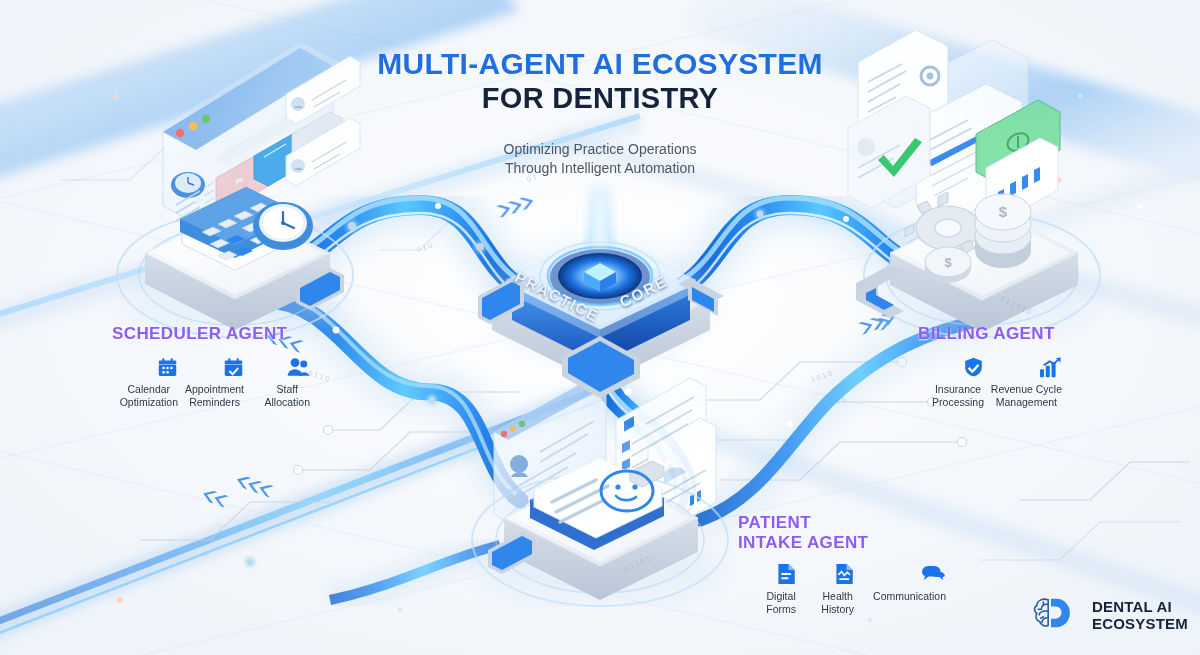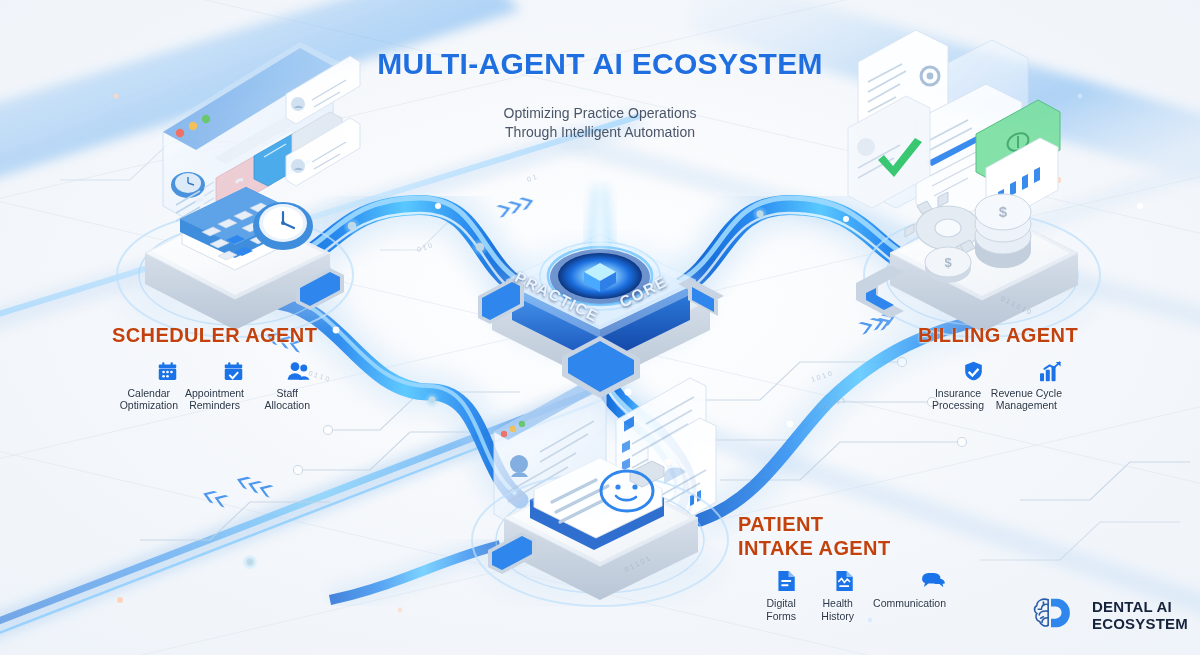--- a/index.html
+++ b/index.html
@@ -24,21 +24,21 @@
   }
   .title-l2{
     font-size:29px; font-weight:bold; letter-spacing:.3px; color:#16233d;
     line-height:1.2; margin-top:1px;
   }
   .subtitle{ margin-top:24px; font-size:14px; color:#4a5668; line-height:1.38; }
 
   
   .agent{ position:absolute; z-index:45; }
   .agent-title{
-    font-size:20px; font-weight:bold; color:#c2410c; letter-spacing:.4px;
+    font-size:17px; font-weight:bold; color:#8b5cf6; letter-spacing:.4px;
     line-height:1.18; text-shadow:0 1px 2px rgba(255,255,255,.9);
   }
   .feat-row{ display:flex; margin-top:12px; }
   .feat{ display:flex; flex-direction:column; align-items:flex-end; width:66px; }
   .feat-ico{ height:22px; display:flex; align-items:flex-end; justify-content:center; }
   .feat-lbl{
     margin-top:5px; font-size:10.5px; line-height:1.22; text-align:center; color:#2b3748;
     text-shadow:0 1px 2px rgba(255,255,255,.9);
   }
   #agent-scheduler{ left:112px; top:324px; }
@@ -584,20 +584,21 @@
     <g>
       <circle cx="116" cy="96" r="2.6" fill="#ffd7c0" opacity=".8"></circle>
       <circle cx="1080" cy="96" r="2.4" fill="#cfe6ff" opacity=".8"></circle>
       <circle cx="400" cy="610" r="2.4" fill="#ffd7c0" opacity=".7"></circle>
       <circle cx="870" cy="620" r="2.2" fill="#cfe6ff" opacity=".7"></circle>
     </g>
   </svg>
 
   <div class="title-block">
     <div class="title-l1">MULTI-AGENT AI ECOSYSTEM</div>
+    <div class="title-l2">FOR DENTISTRY</div>
     <div class="subtitle">
       <div>Optimizing Practice Operations</div>
       <div>Through Intelligent Automation</div>
     </div>
   </div>
 
   <div class="core-face-txt" id="core-word-practice">PRACTICE</div>
   <div class="core-face-txt" id="core-word-core">CORE</div>
 
   <div class="agent" id="agent-scheduler">

